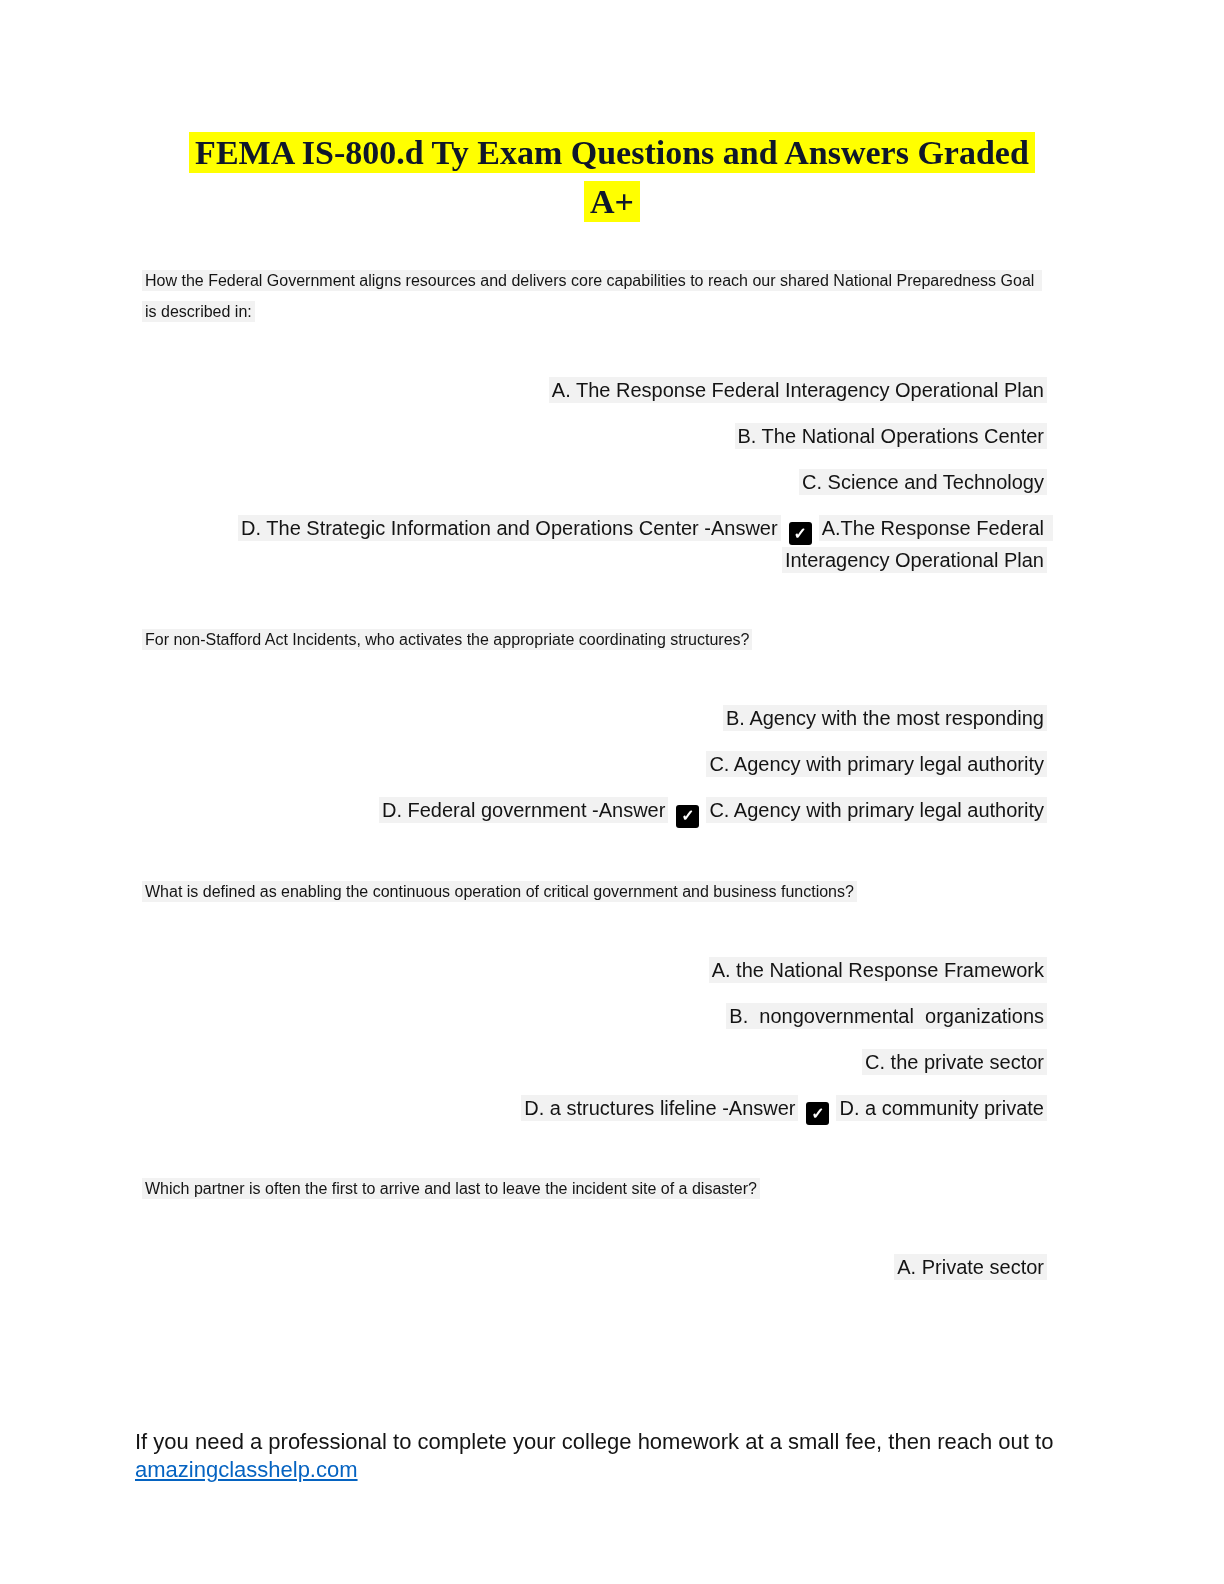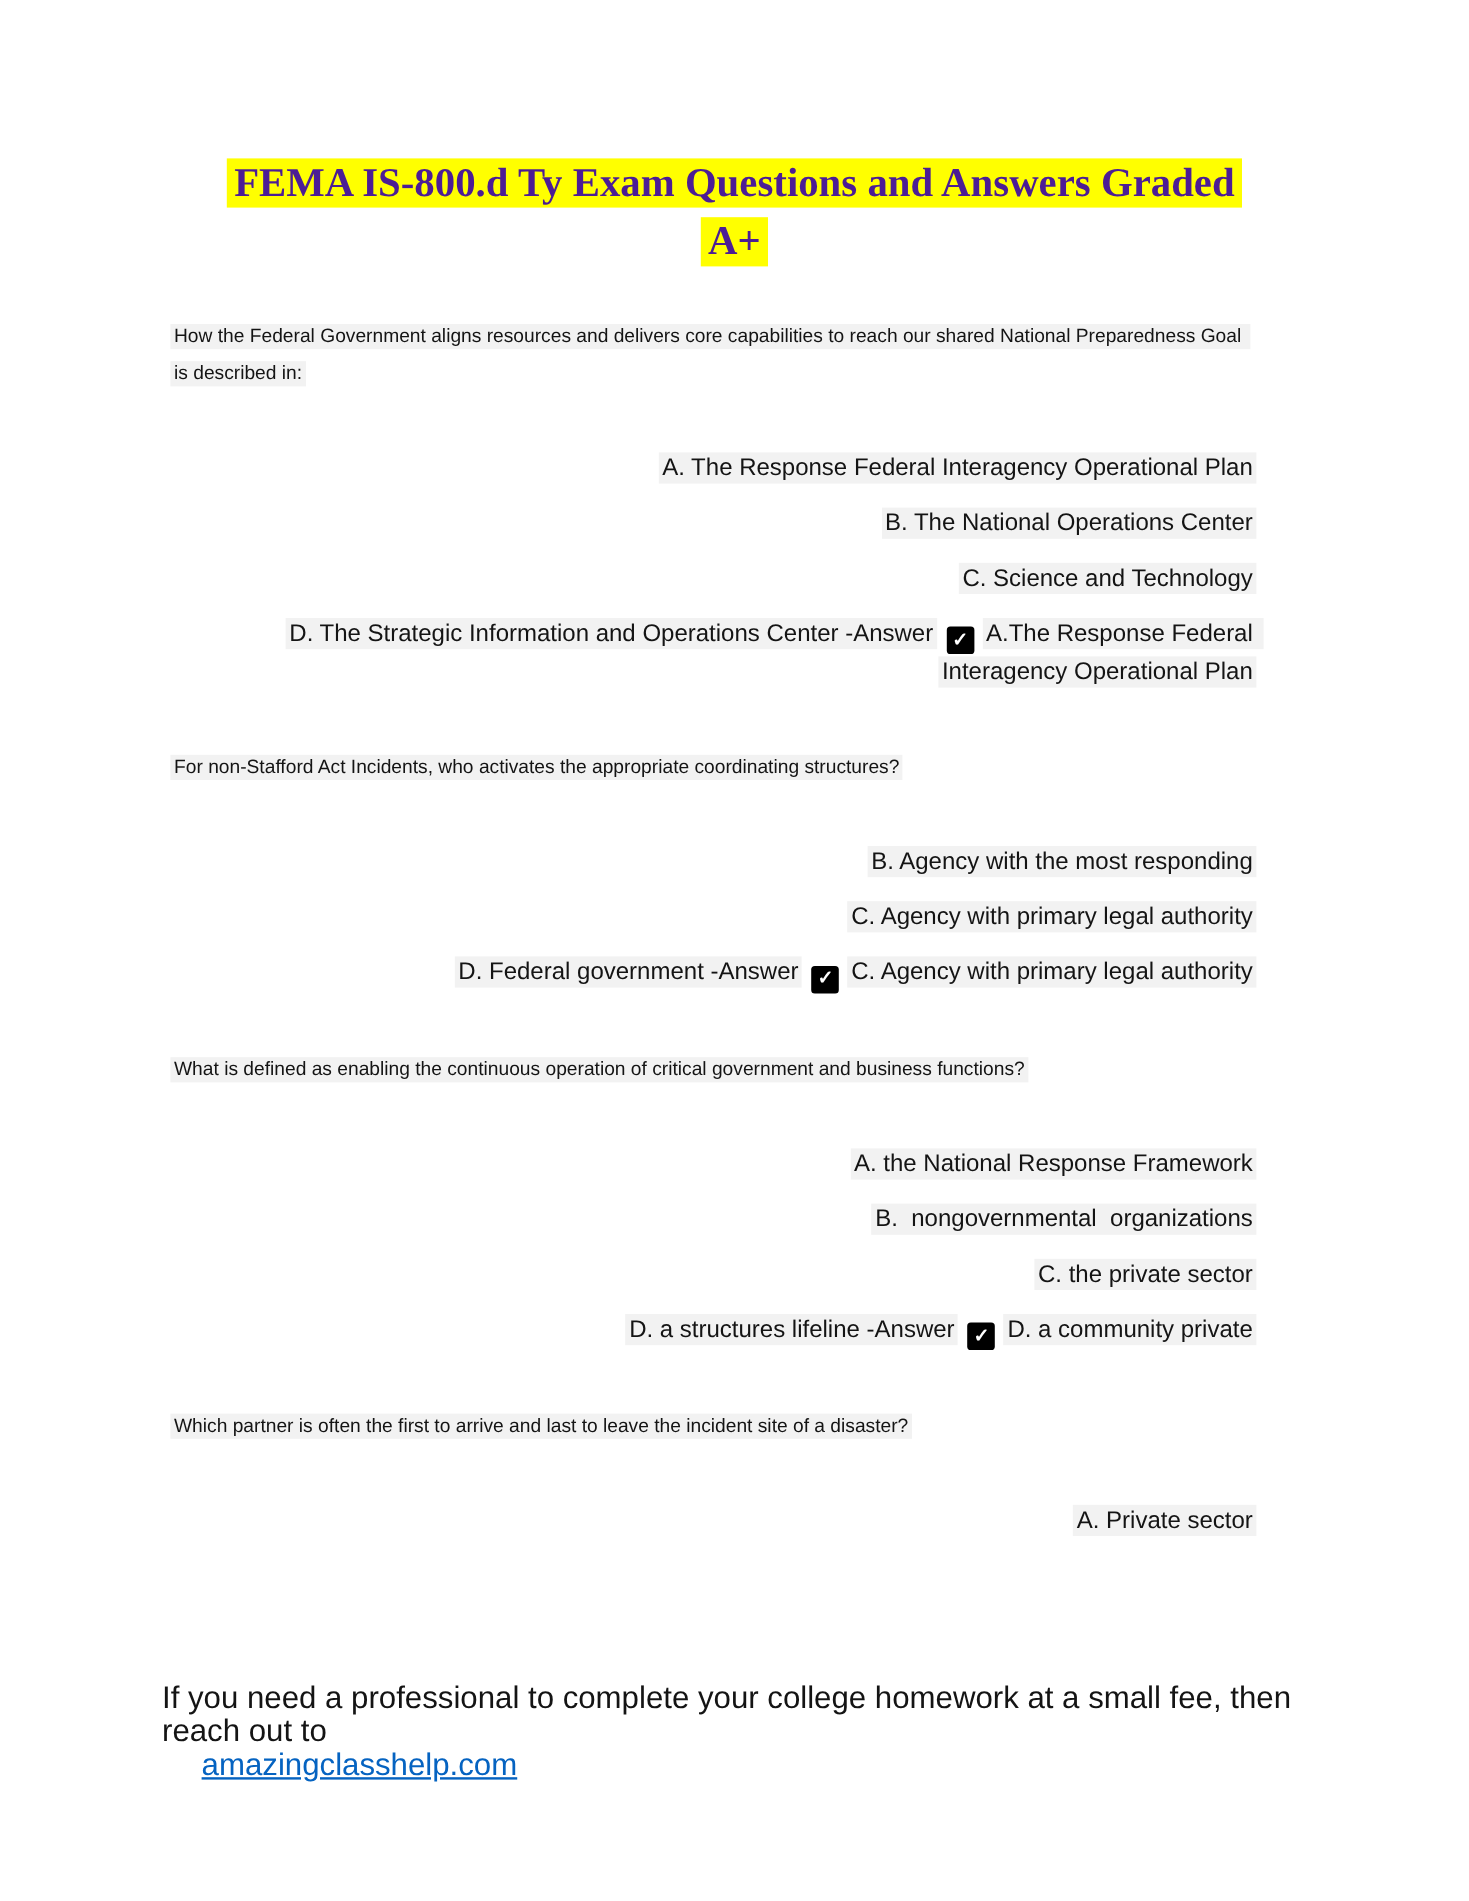--- a/index.html
+++ b/index.html
@@ -19,21 +19,21 @@
     width: 1060px;
   }
   .doc-title {
     width: 940px;
     margin: 0 auto 38px auto;
     text-align: center;
     font-family: "Liberation Serif", serif;
     font-weight: 700;
     font-size: 34px;
     line-height: 1.45;
-    color: #4c1d95;
+    color: #0f172a;
   }
   .title-hl {
     background: #ffff00;
     padding: 2px 6px;
     box-decoration-break: clone;
     -webkit-box-decoration-break: clone;
   }
   .question-block { margin-bottom: 48px; width: 905px; }
   .q-text {
     margin: 0 0 48px 0;
@@ -68,29 +68,28 @@
     color: #ffffff;
     font-size: 16px;
     font-weight: 700;
     line-height: 1;
   }
   .footer {
     position: absolute;
     left: 135px;
     bottom: 100px;
     width: 960px;
-    font-size: 26px;
+    font-size: 22px;
     line-height: 28px;
     color: #141414;
   }
   .footer a {
     color: #0563c1;
     text-decoration: underline;
     cursor: pointer;
-    margin-left: 33px;
   }
 </style>
 </head>
 <body>
 
 <div class="page">
   <div class="content">
 
     <h1 class="doc-title">
       <span class="title-hl">FEMA IS-800.d Ty Exam Questions and Answers Graded</span><br>

